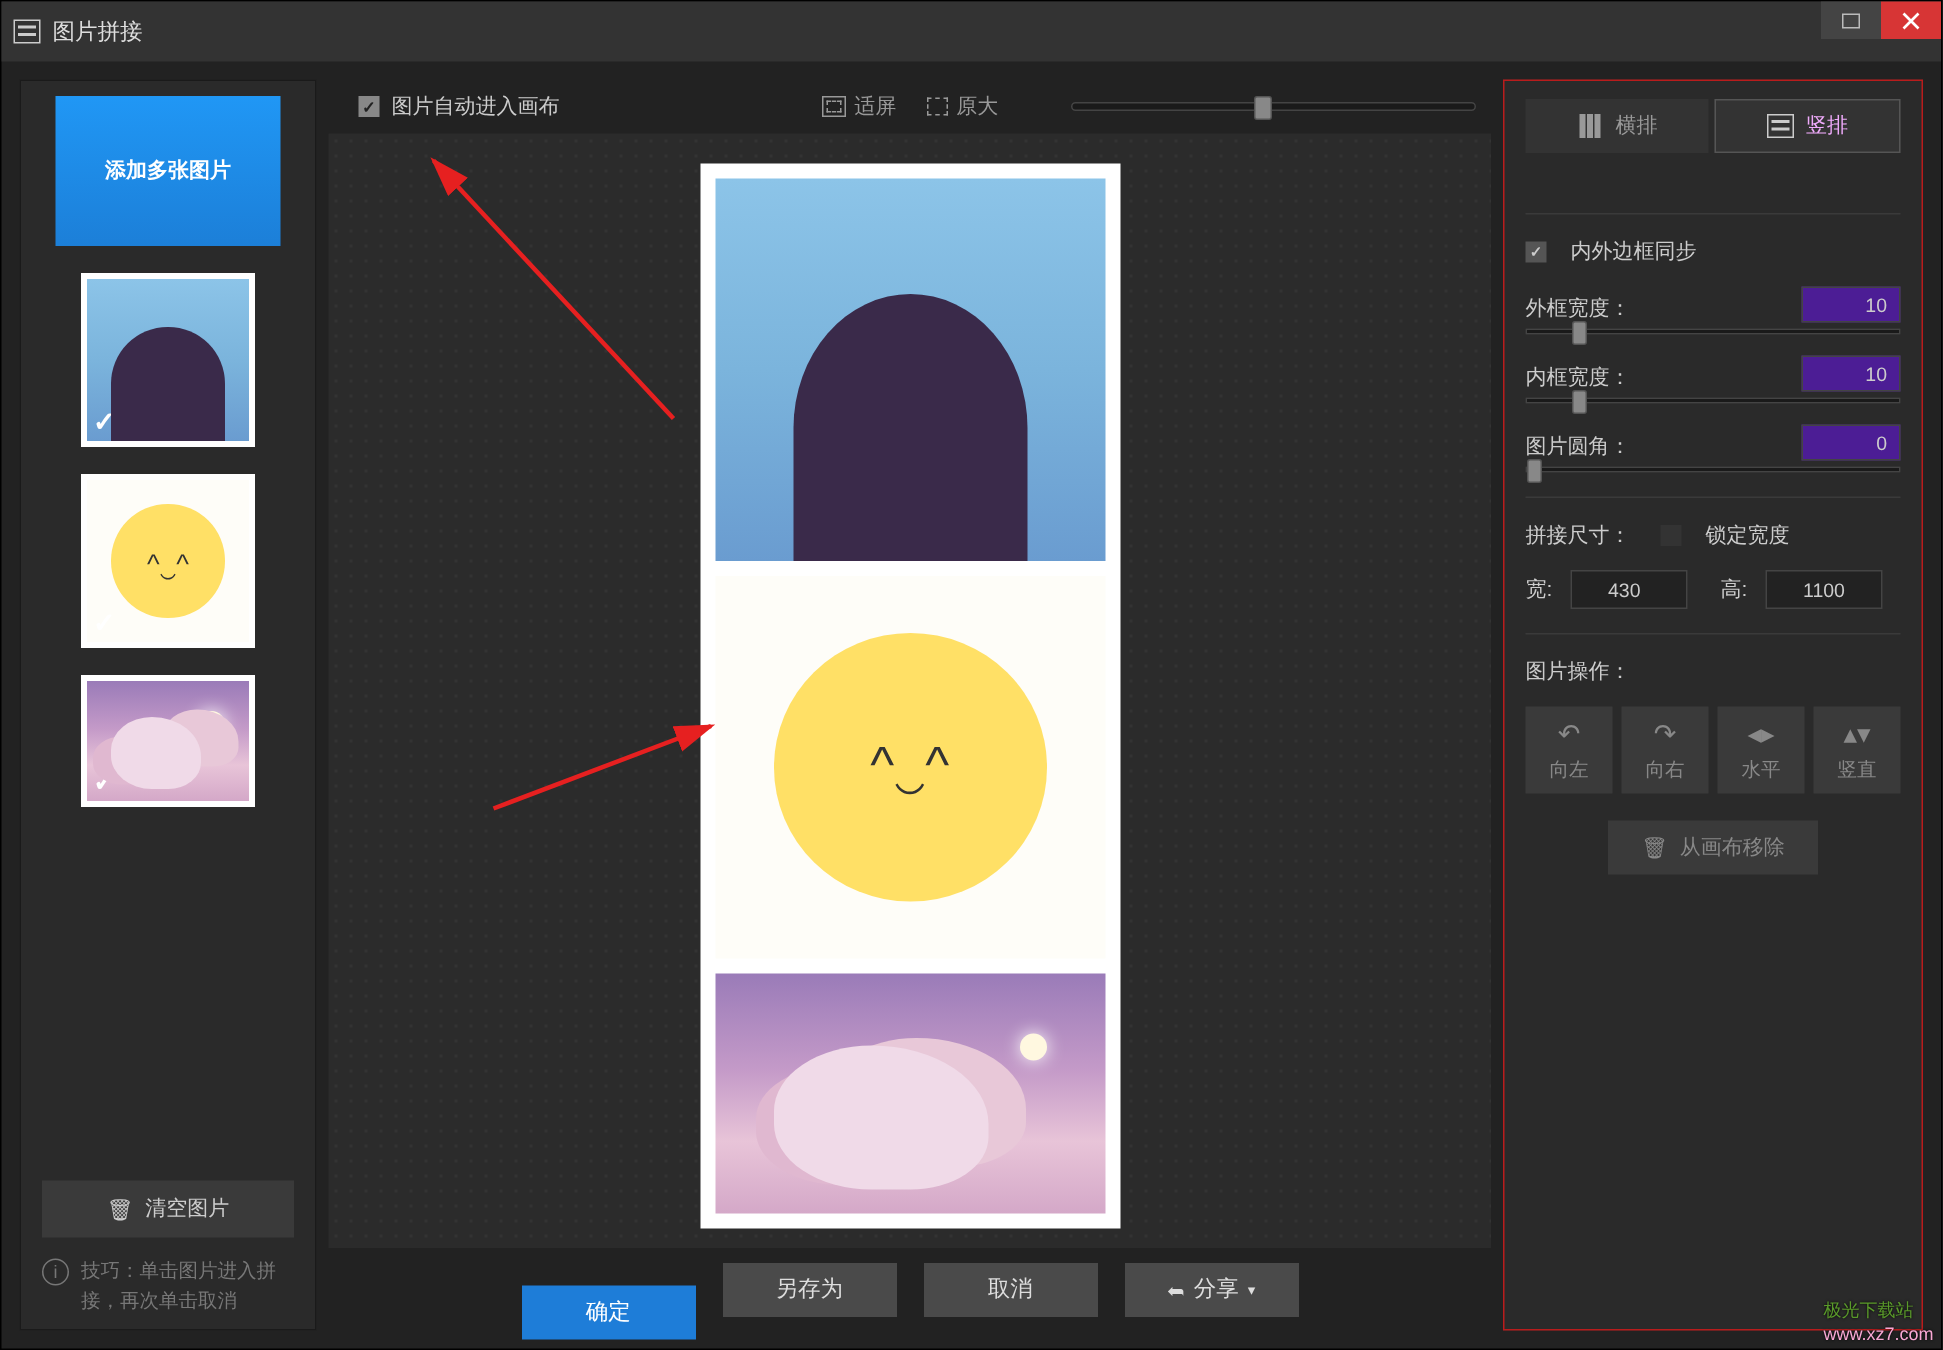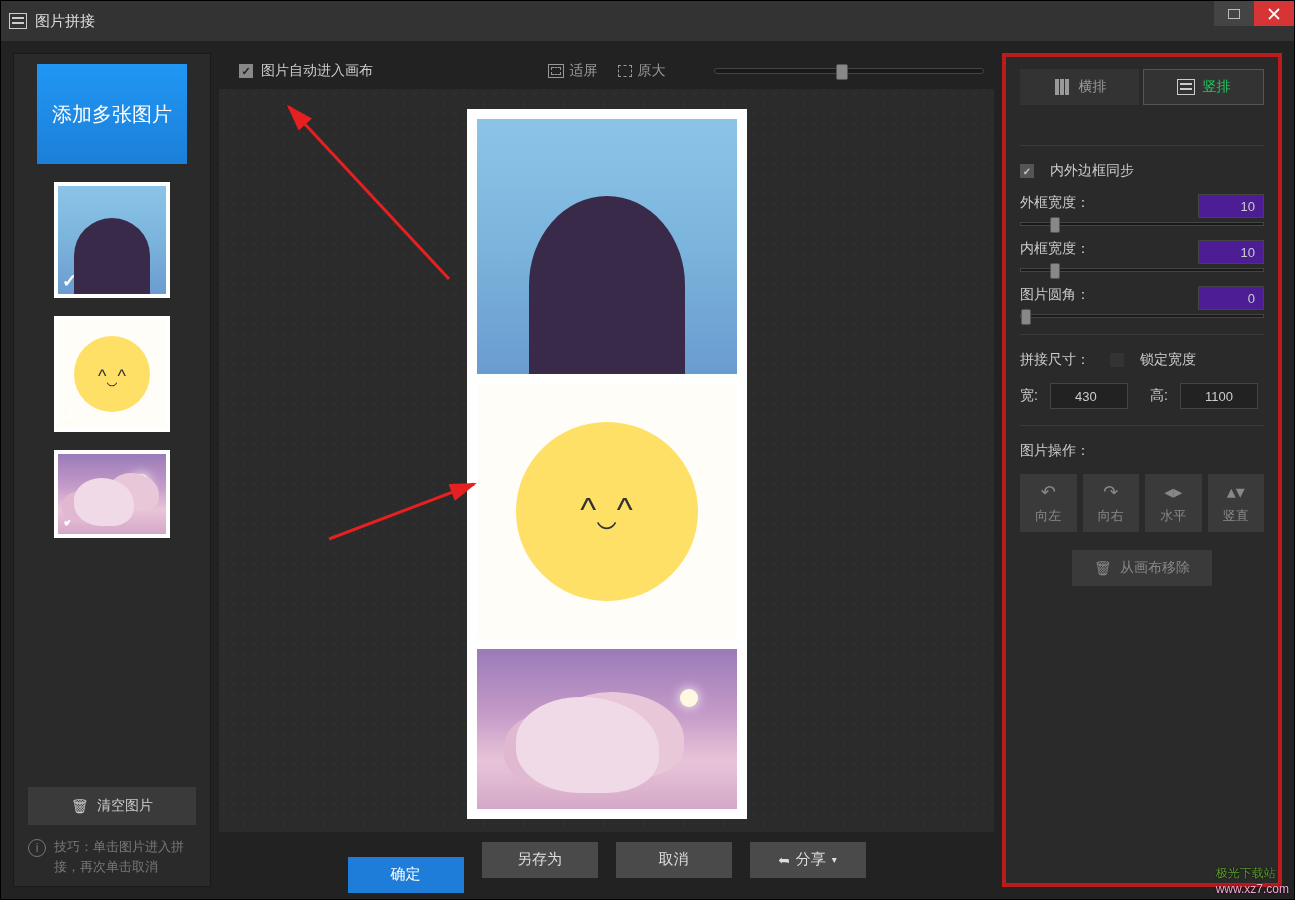--- a/index.html
+++ b/index.html
@@ -14,21 +14,21 @@
 .win-controls { position: absolute; right: 0; top: 0; display: flex; }
 .win-btn { width: 40px; height: 25px; display: flex; align-items: center; justify-content: center; }
 .win-btn.max { background: #444; }
 .win-btn.max .sq { width: 12px; height: 10px; border: 1px solid #bbb; }
 .win-btn.close { background: #d73535; }
 .win-btn.close svg { width: 14px; height: 14px; }
 
 .body { flex: 1; display: flex; padding: 12px; gap: 8px; }
 
 .left-panel { width: 198px; background: #2a2a2a; border: 1px solid #1a1a1a; display: flex; flex-direction: column; padding: 10px 0 10px 0; }
-.add-btn { margin: 0 auto 18px; width: 150px; height: 100px; background: linear-gradient(#2097f5, #1c7fd8); color: #fff; font-size: 20px; display: flex; align-items: center; justify-content: center; border: none; cursor: pointer; }
+.add-btn { margin: 0 auto 18px; width: 150px; height: 100px; background: linear-gradient(#2097f5, #1c7fd8); color: #fff; font-size: 14px; display: flex; align-items: center; justify-content: center; border: none; cursor: pointer; font-weight: bold; }
 .thumbs { flex: 1; display: flex; flex-direction: column; align-items: center; gap: 18px; padding: 0 10px; overflow: hidden; }
 .thumb { width: 116px; height: 116px; border: 4px solid #fff; position: relative; }
 .thumb.wide { height: 88px; }
 .thumb .check { position: absolute; bottom: 2px; left: 4px; color: #fff; font-size: 18px; font-weight: bold; }
 .clear-btn { margin: 10px 14px 8px; height: 38px; background: #3a3a3a; color: #ccc; border: none; font-size: 14px; display: flex; align-items: center; justify-content: center; gap: 8px; cursor: pointer; }
 .tip-row { display: flex; padding: 4px 14px 0; color: #777; font-size: 13px; line-height: 1.5; }
 .tip-icon { width: 18px; height: 18px; border: 1.5px solid #777; border-radius: 50%; display: flex; align-items: center; justify-content: center; margin-right: 8px; font-size: 12px; flex-shrink: 0; margin-top: 2px; }
 
 .center-panel { flex: 1; display: flex; flex-direction: column; }
 .top-toolbar { height: 36px; display: flex; align-items: center; padding: 0 20px; color: #ccc; font-size: 14px; position: relative; }
@@ -46,37 +46,37 @@
 .canvas-img { width: 100%; height: 255px; }
 .canvas-img.short { height: 160px; }
 
 .arrow { position: absolute; pointer-events: none; }
 
 .bottom-bar { height: 55px; display: flex; align-items: center; justify-content: center; gap: 18px; }
 .bbtn { width: 116px; height: 36px; border: none; color: #ddd; font-size: 15px; background: #4a4a4a; cursor: pointer; display: flex; align-items: center; justify-content: center; gap: 6px; }
 .bbtn.primary { background: #1e7dd8; color: #fff; margin-top: 30px; }
 .share-icon { font-size: 14px; transform: scaleX(-1); display:inline-block; }
 
-.right-panel { width: 280px; background: #2a2a2a; border: 4px solid #b91c1c; padding: 12px 14px; color: #ccc; font-size: 14px; display: flex; flex-direction: column; gap: 14px; overflow: hidden; }
+.right-panel { width: 280px; background: #2a2a2a; border: 1px solid #b91c1c; padding: 12px 14px; color: #ccc; font-size: 14px; display: flex; flex-direction: column; gap: 14px; overflow: hidden; }
 .layout-tabs { display: flex; gap: 4px; }
 .ltab { flex: 1; height: 36px; display: flex; align-items: center; justify-content: center; gap: 8px; background: #333; color: #999; cursor: pointer; }
-.ltab.active { color: #22c55e; border: 1px solid #555; }
+.ltab.active { color: #f0abfc; border: 1px solid #555; }
 .hicon { width: 18px; height: 16px; position: relative; }
 .hicon.h::before,.hicon.h::after { content:""; position:absolute; top:0; bottom:0; width:4px; background:#999; }
 .hicon.h::before{left:2px;} .hicon.h::after{right:2px;}
 .hicon.h .mid{position:absolute;top:0;bottom:0;left:7px;width:4px;background:#999;}
 .hicon.v { border: 1.5px solid #ccc; }
 .hicon.v::before,.hicon.v::after { content:""; position:absolute; left:2px; right:2px; height:1.5px; background:#ccc; }
 .hicon.v::before{top:3px;} .hicon.v::after{top:8px;}
 
 .prop-row { display: flex; align-items: center; gap: 10px; }
 .color-swatch { width: 22px; height: 22px; background: #fff; border: 1px solid #888; }
 .divider { height: 1px; background: #3a3a3a; margin: 2px 0; }
 .chk2 { width: 14px; height: 14px; background: #555; display: flex; align-items: center; justify-content: center; color: #ccc; font-size: 10px; font-weight: bold; margin-right: 6px; }
-.slider-row { display: flex; align-items: flex-start; gap: 10px; }
+.slider-row { display: flex; align-items: flex-end; gap: 10px; }
 .slider-row .lbl { width: 76px; }
 .numbox { width: 66px; height: 24px; background: #4c1d95; border: 1px solid #444; color: #ccc; text-align: right; padding: 0 8px; font-size: 13px; margin-left: auto; }
 .rslider { width: 100%; height: 4px; background: #1a1a1a; border: 1px solid #444; position: relative; margin-top: 4px; }
 .rslider .th { position: absolute; top: -6px; width: 10px; height: 16px; background: #888; border: 1px solid #555; border-radius: 2px; }
 .dim-row { display: flex; align-items: center; gap: 6px; }
 .dim-row .lbl2 { width: 24px; }
 .dimbox { width: 78px; height: 26px; background: #222; border: 1px solid #444; color: #ccc; padding: 0 24px; font-size: 13px; }
 .ops-grid { display: flex; gap: 6px; }
 .op-btn { flex: 1; height: 58px; background: #3a3a3a; border: none; color: #888; display: flex; flex-direction: column; align-items: center; justify-content: center; gap: 4px; font-size: 13px; cursor: pointer; }
 .op-btn .ico { font-size: 18px; }

